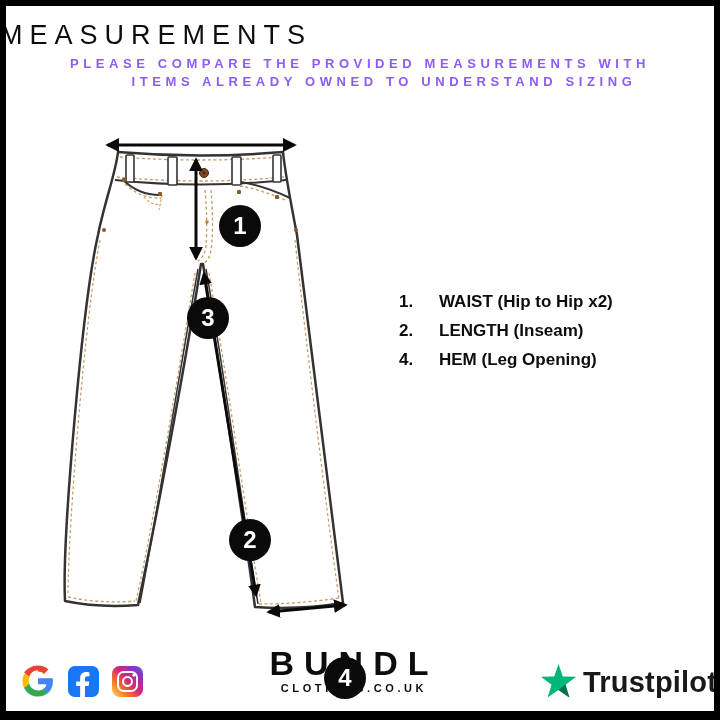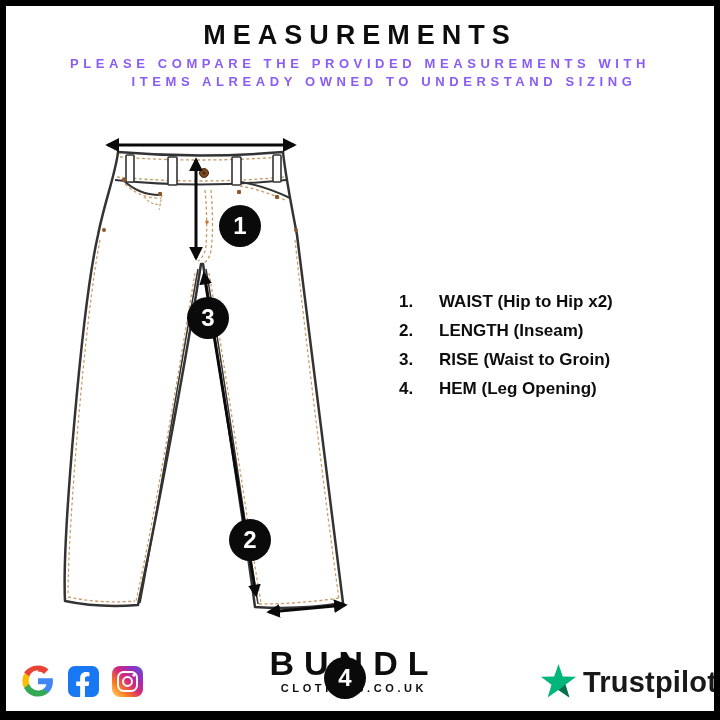--- a/index.html
+++ b/index.html
@@ -12,21 +12,21 @@
     color:#0d0d0d;
   }
   .frame{
     position:absolute; inset:0;
     box-shadow: inset 0 0 0 6px #000, inset 0 -9px 0 0 #000;
     pointer-events:none; z-index:50;
   }
   
   .title{
     position:absolute; top:20px; left:0; width:720px;
-    text-align:center; font-size:27px; font-weight:bold;
+    text-align:left; font-size:27px; font-weight:normal;
     letter-spacing:7px; color:#0d0d0d;
   }
   .subtitle{
     position:absolute; left:0; width:720px; text-align:center;
     font-size:13px; font-weight:bold; letter-spacing:4.6px; color:#8b5cf6;
     white-space:nowrap;
   }
   .subtitle.l1{ top:56px; }
   .subtitle.l2{ top:74px;margin-left:24px; }
   
@@ -137,23 +137,20 @@
 </div>
 
 <div class="legend">
   <div class="legend-row">
     <span class="legend-num">1.</span><span>WAIST (Hip to Hip x2)</span>
   </div>
   <div class="legend-row">
     <span class="legend-num">2.</span><span>LENGTH (Inseam)</span>
   </div>
   <div class="legend-row">
-    <span class="legend-num">3.</span><span>RISE (Waist to Groin)</span>
-  </div>
-  <div class="legend-row">
     <span class="legend-num">4.</span><span>HEM (Leg Opening)</span>
   </div>
 </div>
 
 <div class="social">
   <svg width="34" height="34" viewBox="0 0 48 48">
     <path fill="#4285F4" d="M45.12,24.5c0-1.56-.14-3.06-.4-4.5H24v8.51h11.84c-.51,2.75-2.06,5.08-4.39,6.64v5.52h7.11c4.16-3.83,6.56-9.47,6.56-16.17z"></path>
     <path fill="#34A853" d="M24,46c5.94,0,10.92-1.97,14.56-5.33l-7.11-5.52c-1.97,1.32-4.49,2.1-7.45,2.1-5.73,0-10.58-3.87-12.31-9.07H4.34v5.7C7.96,41.07,15.4,46,24,46z"></path>
     <path fill="#FBBC05" d="M11.69,28.18C11.25,26.86,11,25.45,11,24s.25-2.86.69-4.18v-5.7H4.34C2.85,17.09,2,20.45,2,24s.85,6.91,2.34,9.88l7.35-5.7z"></path>
     <path fill="#EA4335" d="M24,10.75c3.23,0,6.13,1.11,8.41,3.29l6.31-6.31C34.91,4.18,29.93,2,24,2,15.4,2,7.96,6.93,4.34,12.12l7.35,5.7c1.73-5.2,6.58-9.07,12.31-9.07z"></path>

